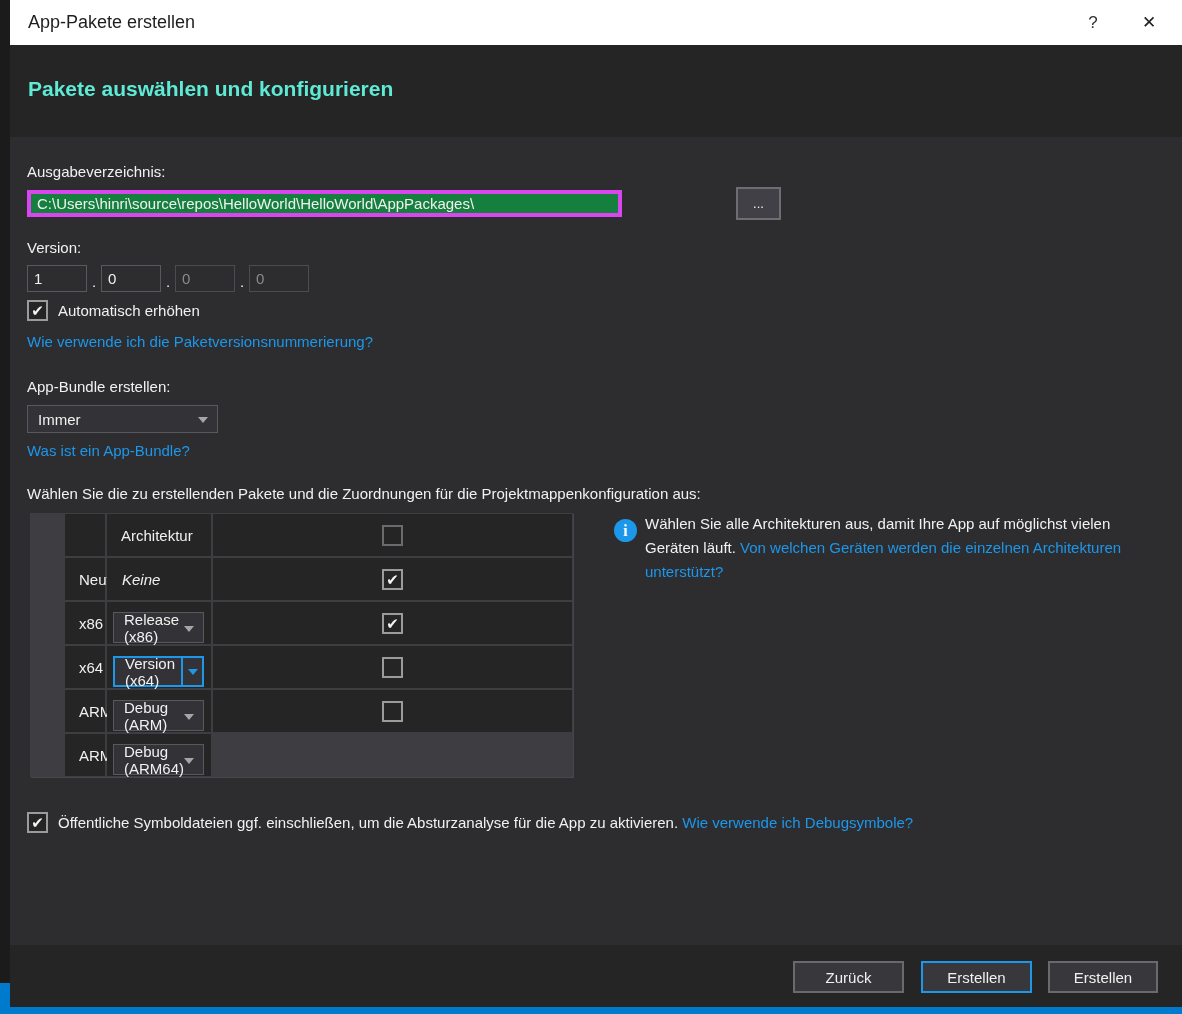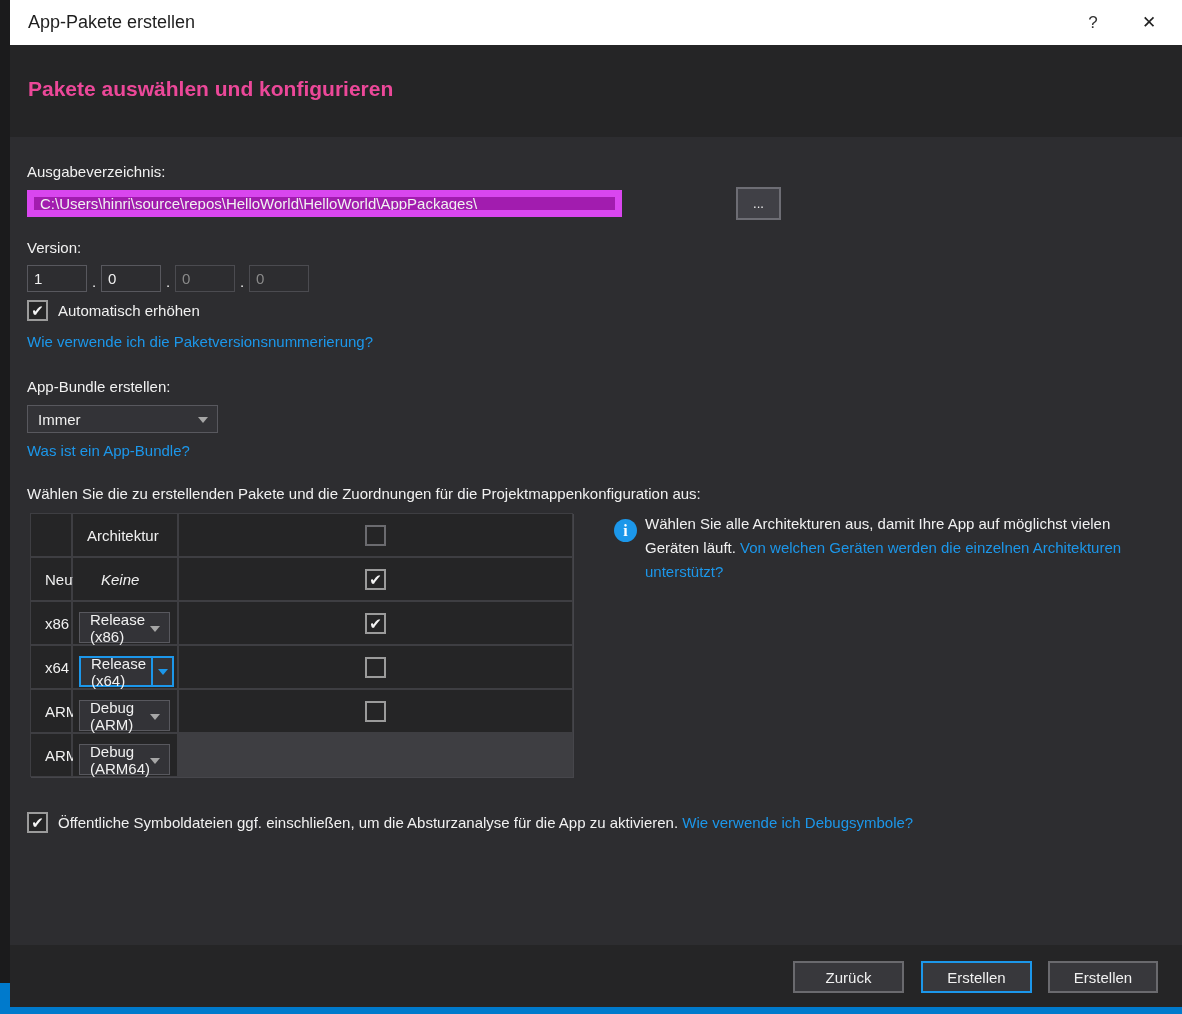--- a/index.html
+++ b/index.html
@@ -14,29 +14,29 @@
   
   .titlebar { position:absolute; left:10px; top:0; width:1172px; height:45px; background:#FFFFFF;
               display:flex; align-items:center; color:#1E1E1E; }
   .titlebar .t-title { margin-left:18px; font-size:18px; }
   .titlebar .t-btns { margin-left:auto; display:flex; align-items:center; }
   .t-help { width:46px; text-align:center; font-size:17px; color:#333; cursor:default; }
   .t-close { width:66px; text-align:center; font-size:17px; color:#222; cursor:default; }
 
   
   .hdr { position:absolute; left:10px; top:45px; width:1172px; height:92px; background:#252526; }
-  .hdr h1 { position:absolute; left:18px; top:32px; font-size:21px; font-weight:bold; color:#ec4899; }
+  .hdr h1 { position:absolute; left:18px; top:32px; font-size:21px; font-weight:bold; color:#5eead4; }
 
   .lbl { position:absolute; left:27px; color:#F1F1F1; }
   .link { color:#1C97EA; cursor:pointer; text-decoration:none; }
 
   
   .out-label { top:163px; }
   .out-input { position:absolute; left:27px; top:190px; width:595px; height:27px;
-               background:#a21caf; border:7px solid #d946ef; color:#F1F1F1;
+               background:#15803d; border:4px solid #d946ef; color:#F1F1F1;
                font-size:15px; padding:0 6px; font-family:"Liberation Sans",sans-serif; }
   .browse-btn { position:absolute; left:736px; top:187px; width:45px; height:33px;
                 background:#404046; border:2px solid #6D6D74; color:#F1F1F1;
                 font-size:13px; line-height:10px; cursor:pointer; }
 
   
   .ver-label { top:239px; }
   .ver-row { position:absolute; left:27px; top:265px; display:flex; align-items:flex-end; }
   .vfield { width:60px; height:27px; background:#2D2D30; border:1px solid #58585E;
             color:#F1F1F1; font-size:15px; padding:0 6px; font-family:"Liberation Sans",sans-serif; }
@@ -63,25 +63,25 @@
                border-top:6px solid #A6A6A6; }
   .bundle-dd { position:absolute; left:27px; top:405px; width:191px; height:28px; }
   .link-bundle { position:absolute; left:27px; top:442px; }
 
   .caption { position:absolute; left:27px; top:485px; }
 
   
   .pkg-table { position:absolute; left:30px; top:513px; width:543px;
                display:grid; grid-template-columns:40px 104px 1fr;
                grid-auto-rows:42px; gap:2px; background:#3E3E42;
-               border:1px solid #3E3E42; box-shadow:1px 1px 0 #46464B; }
+               border:1px solid #3E3E42; box-shadow:1px 1px 0 #46464B;padding-left:34px; }
   .cell { background:#252526; display:flex; align-items:center; }
   .cell.center { justify-content:center; }
   .cell.pad { padding-left:14px; }
-  .cell .italic { font-style:italic; padding-left:15px;margin-left:13px; }
+  .cell .italic { font-style:italic; padding-left:15px; }
   .cell-dd { height:31px; margin:9px 7px 0 6px; flex:1; }
   .cell-dd.focused { border:2px solid #1C97EA; padding-right:26px; }
   .arrow-box { position:absolute; right:0; top:0; bottom:0; width:21px;
                border-left:2px solid #1C97EA; display:flex; align-items:center; justify-content:center; }
   .arrow-box i { width:0; height:0; border-left:5px solid transparent;
                  border-right:5px solid transparent; border-top:6px solid #1C97EA; }
 
   
   .info-icon { position:absolute; left:614px; top:519px; width:23px; height:23px; border-radius:50%;
                background:#1C97EA; color:#FFFFFF; display:flex; align-items:center; justify-content:center;
@@ -174,21 +174,21 @@
         <span class="arrow"></span>
       </span>
     </div>
 
     <div class="cell center">
       <span class="cb">✔</span>
     </div>
     <div class="cell pad">x64</div>
     <div class="cell">
       <span class="dd cell-dd focused">
-        <span>Release (x64)</span>
+        <span>Version (x64)</span>
 
         <span class="arrow-box">
             <i></i>
           </span>
       </span>
     </div>
 
     <div class="cell center">
       <span class="cb"></span>
     </div>

